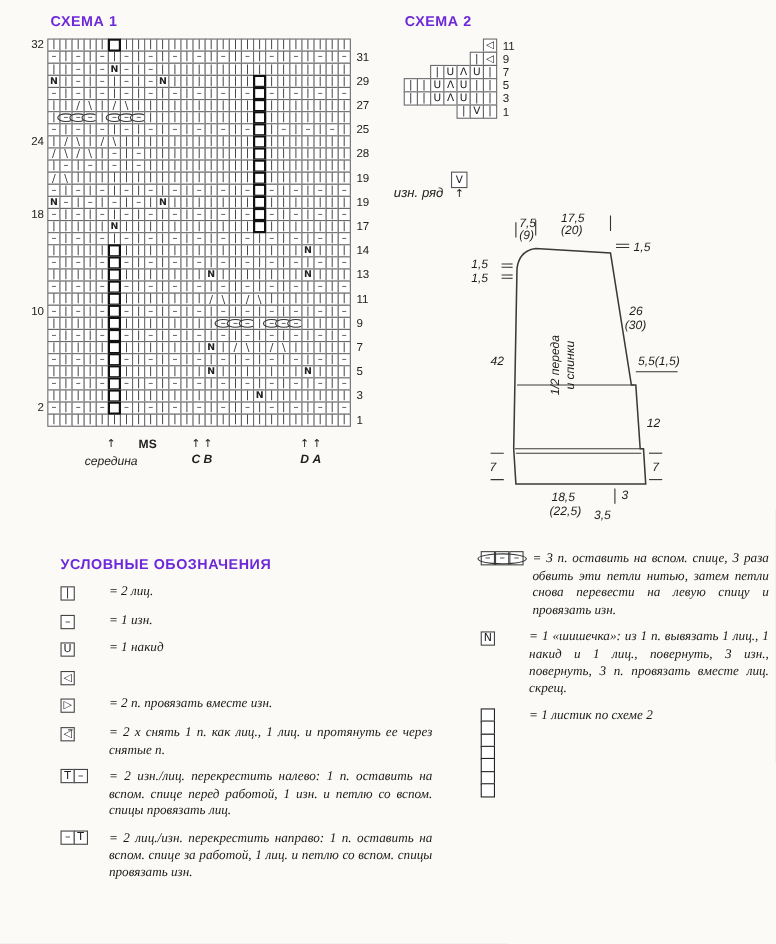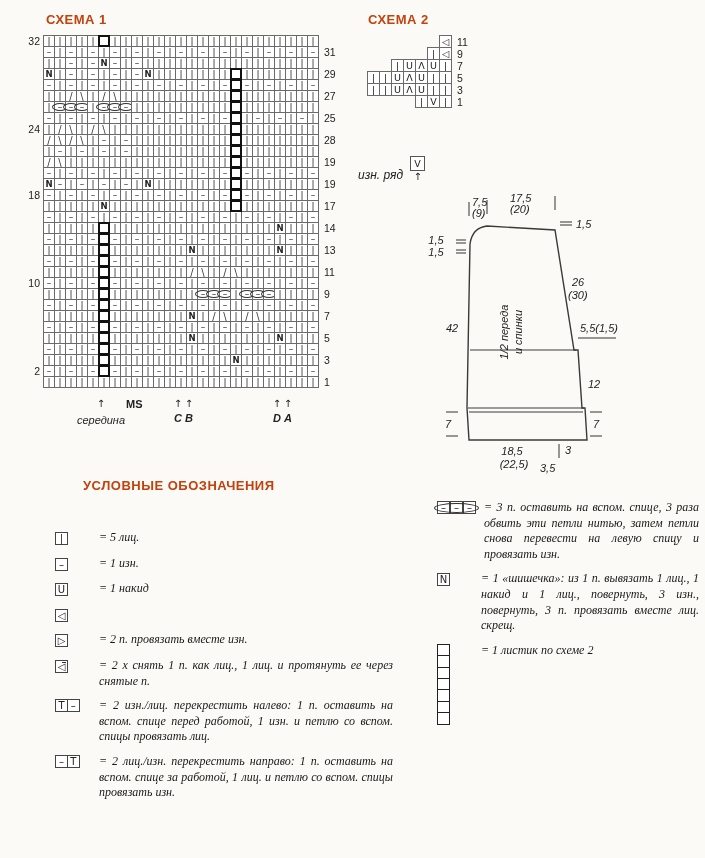--- a/index.html
+++ b/index.html
@@ -1,18 +1,18 @@
 <!DOCTYPE html>
 <html><head>
 <meta charset="utf-8">
 <style>
   html,body{margin:0;padding:0;background:#e8e6e1;}
   #page{position:relative;width:705px;height:858px;background:#fbfaf6;overflow:hidden;
         font-family:"Liberation Sans",sans-serif;color:#222;}
-  .title{position:absolute;font:bold 13px "Liberation Sans",sans-serif;color:#c2410c;letter-spacing:.5px;}
+  .title{position:absolute;font:bold 13px "Liberation Sans",sans-serif;color:#6d28d9;letter-spacing:.5px;}
   
   .crow{display:flex;margin-top:-1px;align-items:center;}
   .cells{display:flex;}
   .cell{width:12px;height:12px;border:1px solid #6a6a6a;margin-left:-1px;box-sizing:border-box;
         display:flex;align-items:center;justify-content:center;
         font:9px "DejaVu Sans",sans-serif;color:#222;background:#fff;position:relative;flex:0 0 12px;}
   .cell.bold{border:2px solid #111;z-index:2;}
   .cell.bob{font-weight:bold;font-size:8.5px;}
   .cell.cable{font-size:10px;color:#333;}
   .cell.wrap::after{content:"";position:absolute;left:-3px;right:-3px;top:1px;bottom:1px;
@@ -1203,28 +1203,28 @@
       <text x="102" y="286" text-anchor="middle">(22,5)</text>
       <text x="153" y="272">3</text>
       <text x="128" y="290">3,5</text>
       <g transform="translate(100,150) rotate(-90)">
         <text x="0" y="-4" text-anchor="middle">1/2 переда</text>
         <text x="0" y="10" text-anchor="middle">и спинки</text>
       </g>
     </svg>
   </div>
 
-  <div class="title" style="left:55px;top:478px;margin-left:28px;">УСЛОВНЫЕ ОБОЗНАЧЕНИЯ</div>
+  <div class="title" style="left:55px;top:505px;">УСЛОВНЫЕ ОБОЗНАЧЕНИЯ</div>
 
   <div id="legend-left" style="position:absolute;left:55px;top:530px;width:338px;">
       <div class="litem">
         <span class="lsym">
           <span><span class="sbox">|</span></span>
         </span>
-        <span class="ltext">= 5 лиц.</span>
+        <span class="ltext">= 2 лиц.</span>
       </div>
       <div class="litem">
         <span class="lsym">
           <span><span class="sbox">–</span></span>
         </span>
         <span class="ltext">= 1 изн.</span>
       </div>
       <div class="litem">
         <span class="lsym">
           <span><span class="sbox">U</span></span>

